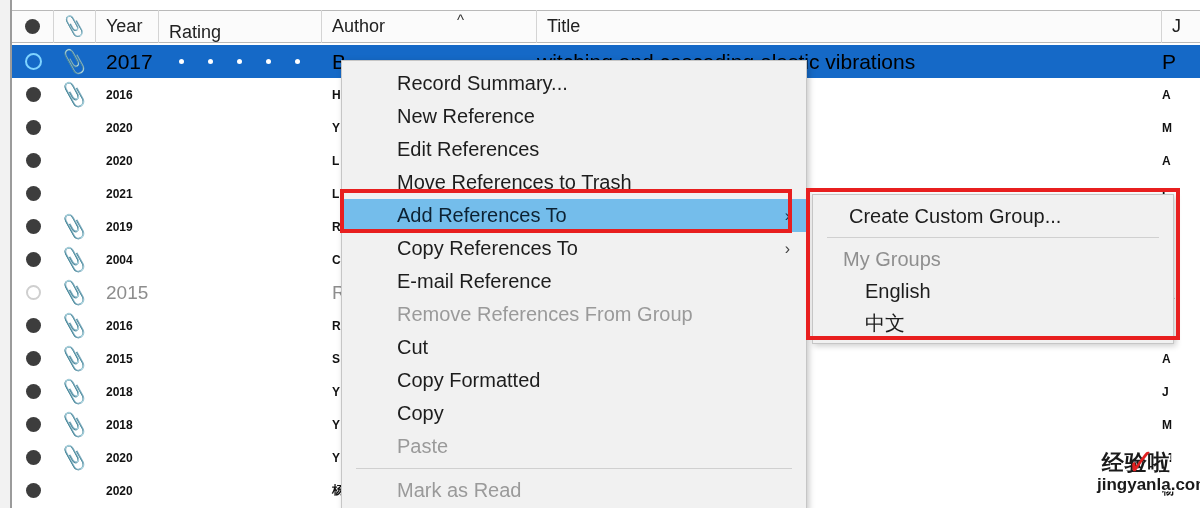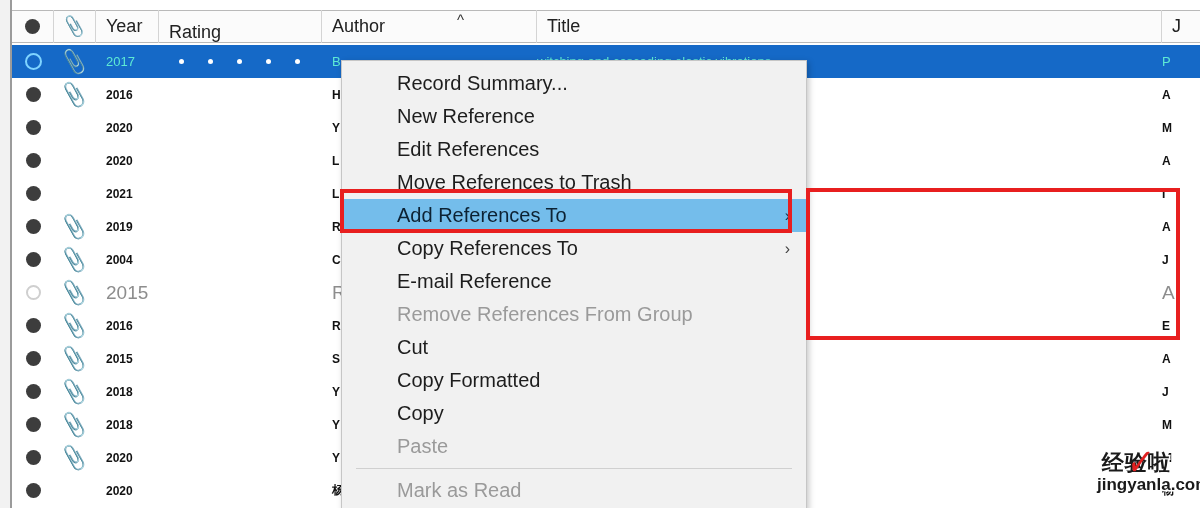--- a/index.html
+++ b/index.html
@@ -85,21 +85,21 @@
   .cell.c-author{width:215px;padding-left:10px;}
   .cell.c-title{width:625px;padding-left:0px;}
   .cell.c-journal{width:60px;}
 
   .read-dot{width:15px;height:15px;border-radius:50%;background:#3d3d3d;}
   .unread-dot{width:15px;height:15px;border-radius:50%;background:transparent;border:2px solid #cfcfcf;box-sizing:border-box;}
   .sel-dot{width:17px;height:17px;border-radius:50%;background:transparent;border:2px solid #7fd4ff;box-sizing:border-box;}
 
   .txt-bold{font-size:12px;font-weight:bold;color:#111;}
   .txt-dim{font-size:19px;font-weight:normal;color:#8d8d8d;}
-  .txt-sel{font-size:13px;font-weight:normal;color:#5eead4;}
+  .txt-sel{font-size:21px;font-weight:normal;color:#000000;}
 
   .rating-dots{display:flex;gap:24px;align-items:center;}
   .rating-dots i{width:5px;height:5px;border-radius:50%;background:#ffffff;display:block;}
 
   
   #ctx-menu{
     position:absolute;left:341px;top:60px;width:466px;
     background:#f1f1f1;
     border:1px solid #c6c6c6;
     box-shadow:2px 2px 6px rgba(0,0,0,.22);
@@ -538,20 +538,35 @@
       </div>
       <div class="mi disabled">
         <span>Paste</span>
       </div>
       <div class="msep"></div>
       <div class="mi disabled">
         <span>Mark as Read</span>
       </div>
     </div>
 
+  <div id="sub-menu">
+      <div class="smi">
+        <span>Create Custom Group...</span>
+      </div>
+      <div class="msep"></div>
+      <div class="smi section">
+        <span>My Groups</span>
+      </div>
+      <div class="smi indent">
+        <span>English</span>
+      </div>
+      <div class="smi indent">
+        <span>中文</span>
+      </div>
+    </div>
 
   <div class="redbox" id="redbox-add"></div>
   <div class="redbox" id="redbox-sub"></div>
 
   <div id="watermark">
     <div id="wm-cn">经验啦</div>
     <div id="wm-en">jingyanla.com</div>
     <div id="wm-check">✓</div>
   </div>
 

